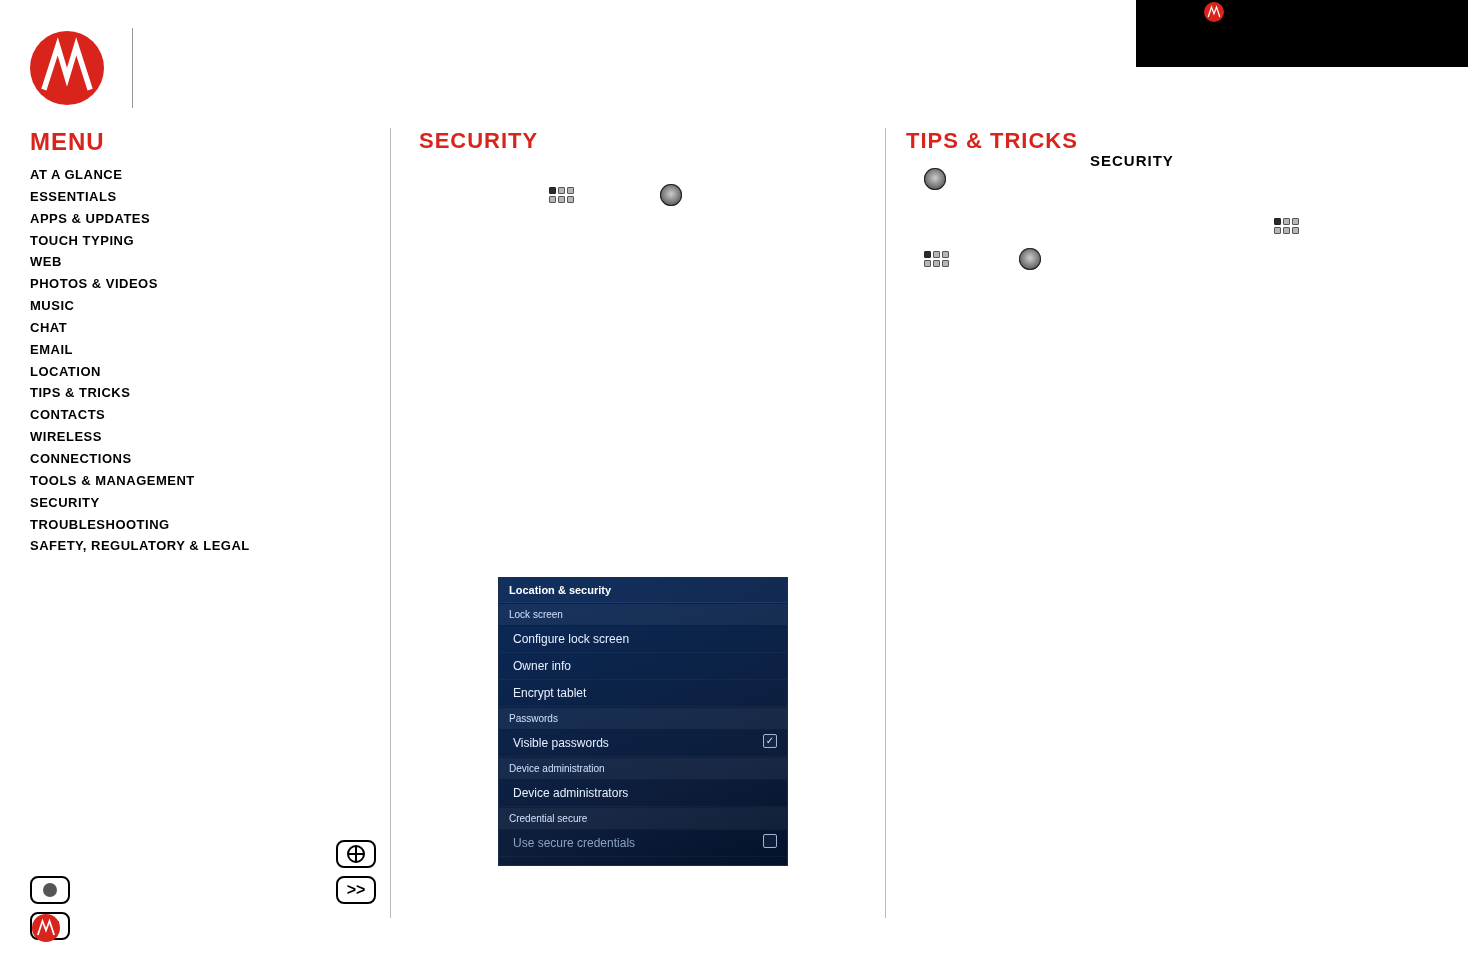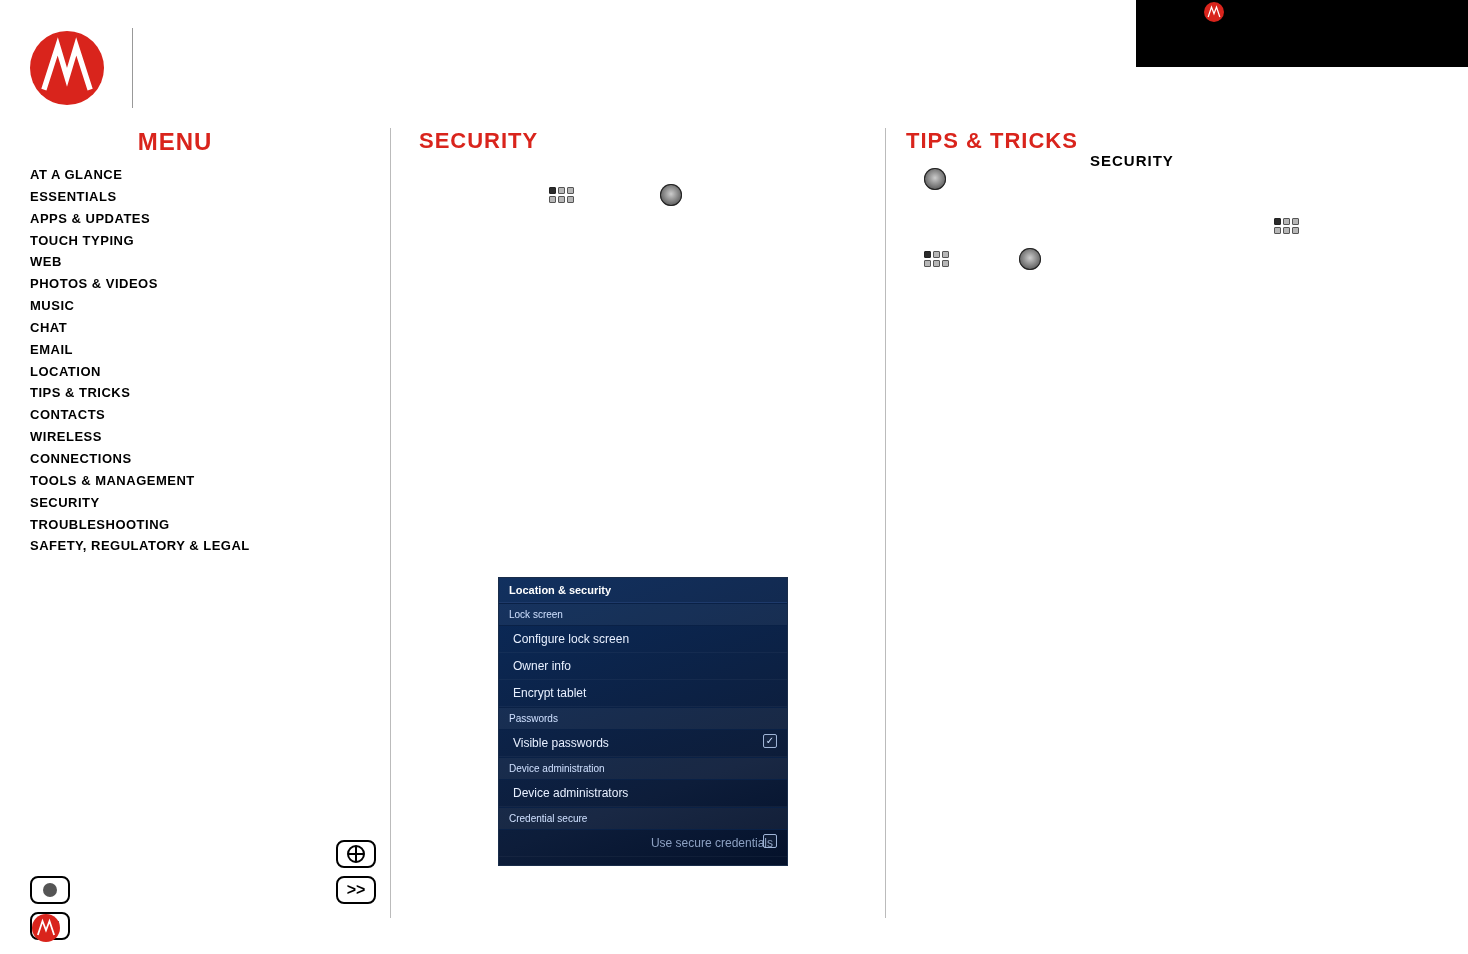--- a/index.html
+++ b/index.html
@@ -48,21 +48,20 @@
     position:absolute; left:1090px; top:152px; width:350px;
   }
 
   h1.menu-heading{
     color:#d9241c;
     font-weight:800;
     font-size:24px;
     letter-spacing:1px;
     margin-bottom:10px;
     font-family:Arial,Helvetica,sans-serif;
-    text-align:center;
   }
   .menu-list a{
     display:block;
     color:#000;
     font-weight:800;
     font-size:13px;
     letter-spacing:.5px;
     line-height:1.45;
     text-decoration:none;
     margin-bottom:3px;
@@ -127,21 +126,21 @@
     font-size:10px;font-weight:400;color:#cfe0ff;
     padding:5px 10px;
     background:rgba(255,255,255,.05);
     border-top:1px solid #0a2146;border-bottom:1px solid #0a2146;
   }
   .device .row{
     padding:6px 14px; color:#e8f0ff;font-size:12px;
     border-bottom:1px solid rgba(255,255,255,.04);
     position:relative;
   }
-  .device .row.dim{color:#8ca0c2;text-align:right;}
+  .device .row.dim{color:#8ca0c2;}
   .device .chk{
     position:absolute;right:10px;top:4px;
     width:14px;height:14px;border:1px solid #9fb4d6;border-radius:2px;
     display:inline-flex;align-items:center;justify-content:center;
     background:rgba(255,255,255,.04);
   }
   .device .chk.on::after{
     content:"✓";font-size:10px;color:#cde1ff;line-height:1;
   }
 

